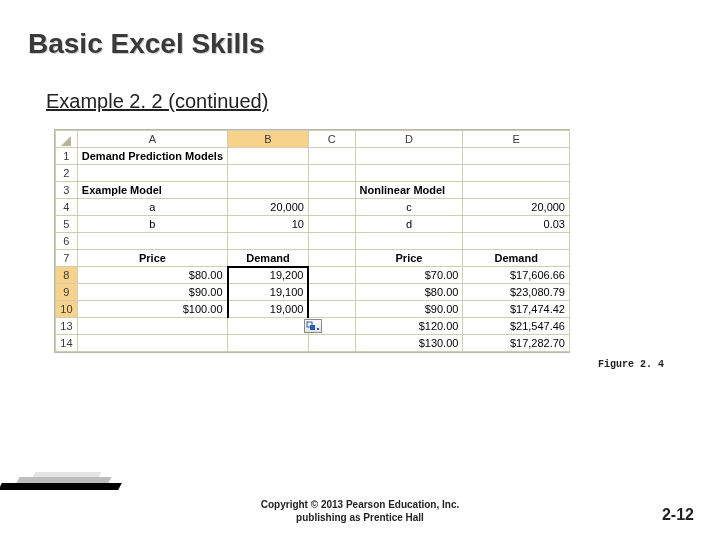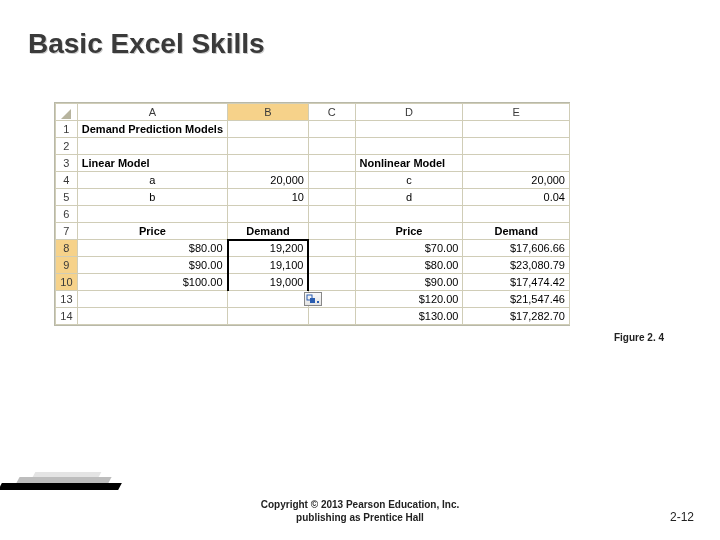--- a/index.html
+++ b/index.html
@@ -88,40 +88,41 @@
     align-items: center;
     justify-content: center;
   }
   .autofill-icon svg { display: block; }
   .figure-caption {
     text-align: right;
     font-size: 10px;
     font-weight: bold;
     color: #222;
     padding: 6px 56px 0 0;
+    font-family: Liberation Mono, monospace;
   }
   .footer {
     position: absolute;
     bottom: 16px;
     left: 0;
     width: 100%;
   }
   .copyright {
     text-align: center;
     font-size: 10px;
     font-weight: bold;
     color: #222;
     line-height: 1.25;
   }
   .pagenum {
     position: absolute;
     right: 26px;
     bottom: 0;
-    font-size: 12px;
-    font-weight: normal;
+    font-size: 16px;
+    font-weight: bold;
     color: #222;
   }
   .accent {
     position: absolute;
     left: 0;
     bottom: 50px;
     width: 140px;
     height: 26px;
   }
   .accent .bar1 { position:absolute; left:0; bottom:0; width:120px; height:7px; background:#000; transform: skew(-28deg); }
@@ -132,20 +133,21 @@
   .c-C { width: 56px; }
   .c-D { width: 112px; }
   .c-E { width: 120px; }
 </style>
 </head>
 <body>
 
 <div class="slide-title">Basic Excel Skills</div>
 
 <div class="subtitle">
+  <div>Example 2. 2 (continued)</div>
 </div>
 
 <div class="excel-wrap">
   <table class="excel-table">
     <tbody>
         <tr>
       <th class="corner">
         <svg width="10" height="10">
               <polygon points="10,0 10,10 0,10" fill="#b7b49e"></polygon>
             </svg>
@@ -167,41 +169,41 @@
     <tr>
       <th class="row-hdr">2</th>
       <td></td>
           <td></td>
           <td></td>
           <td></td>
           <td></td>
     </tr>
     <tr>
       <th class="row-hdr">3</th>
-      <td class="bold">Linear Model</td>
+      <td class="bold">Example Model</td>
       <td></td>
       <td></td>
       <td class="bold">Nonlinear Model</td>
       <td></td>
     </tr>
     <tr>
       <th class="row-hdr">4</th>
       <td class="center">a</td>
       <td class="right">20,000</td>
       <td></td>
       <td class="center">c</td>
       <td class="right">20,000</td>
     </tr>
     <tr>
       <th class="row-hdr">5</th>
       <td class="center">b</td>
       <td class="right">10</td>
       <td></td>
       <td class="center">d</td>
-      <td class="right">0.04</td>
+      <td class="right">0.03</td>
     </tr>
     <tr>
       <th class="row-hdr">6</th>
       <td></td>
           <td></td>
           <td></td>
           <td></td>
           <td></td>
     </tr>
     <tr>

